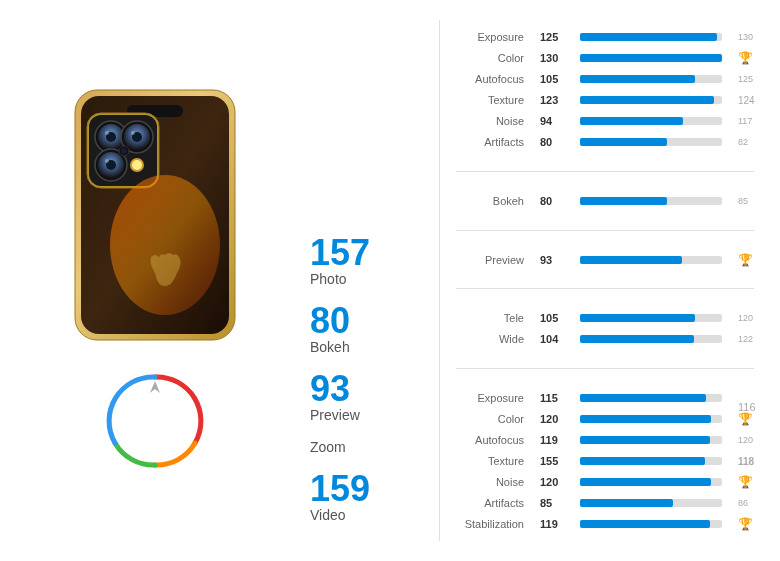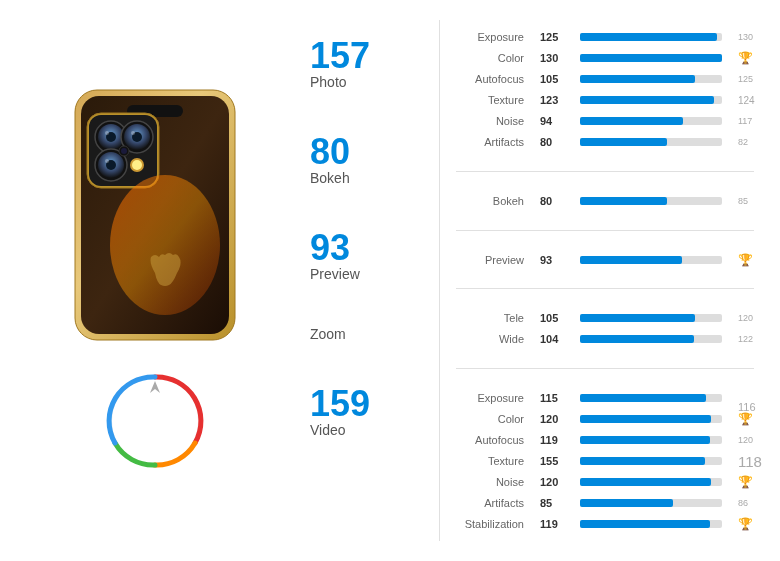--- a/index.html
+++ b/index.html
@@ -78,24 +78,23 @@
       color: #00aaee;
       letter-spacing: 2px;
       text-align: center;
     }
 
     
     .middle-panel {
       width: 140px;
       display: flex;
       flex-direction: column;
-      justify-content: flex-start;
+      justify-content: flex-end;
       padding: 10px 0;
       border-right: 1px solid #e0e0e0;
-      gap: 28px;
     }
     .score-block {
       display: flex;
       flex-direction: column;
       padding: 8px 10px;
     }
     .score-big {
       font-size: 36px;
       font-weight: 900;
       color: #0088dd;
@@ -410,21 +409,21 @@
             <div class="bar-fill" style="width: 91.5385%;"></div>
           </div>
           <div class="trophy-icon" style="font-size: 9px; color: rgb(170, 170, 170);">120</div>
         </div>
         <div class="metric-row">
           <div class="metric-name">Texture</div>
           <div class="metric-score">155</div>
           <div class="bar-container">
             <div class="bar-fill" style="width: 87.6923%;"></div>
           </div>
-          <div class="trophy-icon" style="font-size: 15px; color: rgb(170, 170, 170);">118</div>
+          <div class="trophy-icon" style="font-size: 10px; color: rgb(170, 170, 170); font-weight: bold;">118</div>
         </div>
         <div class="metric-row">
           <div class="metric-name">Noise</div>
           <div class="metric-score">120</div>
           <div class="bar-container">
             <div class="bar-fill" style="width: 92.3077%;"></div>
           </div>
           <div class="trophy-icon">🏆</div>
         </div>
         <div class="metric-row">

